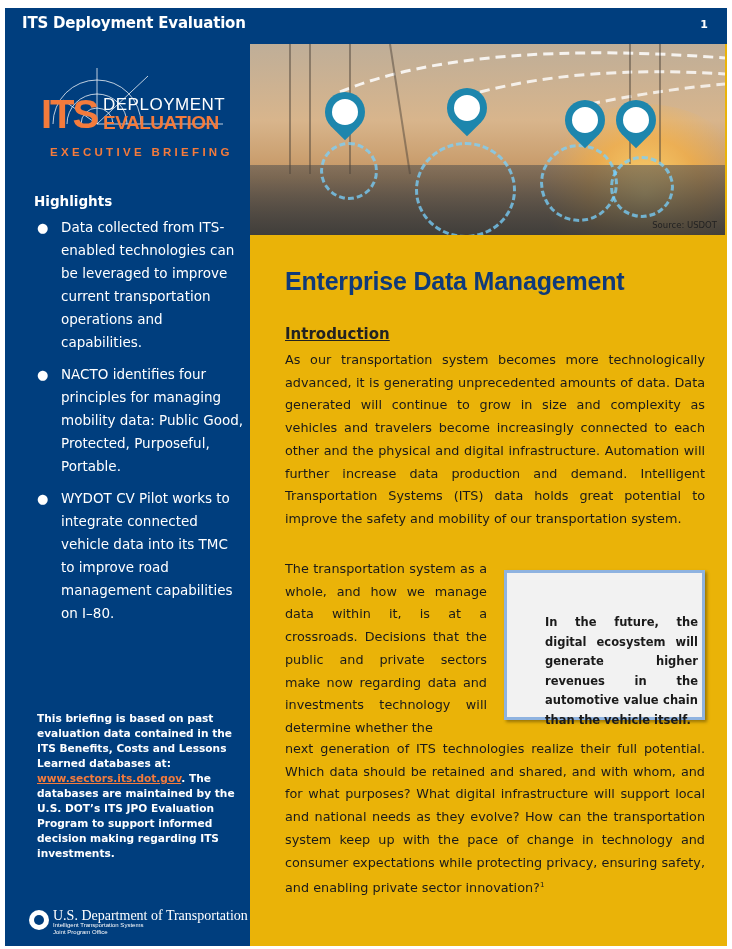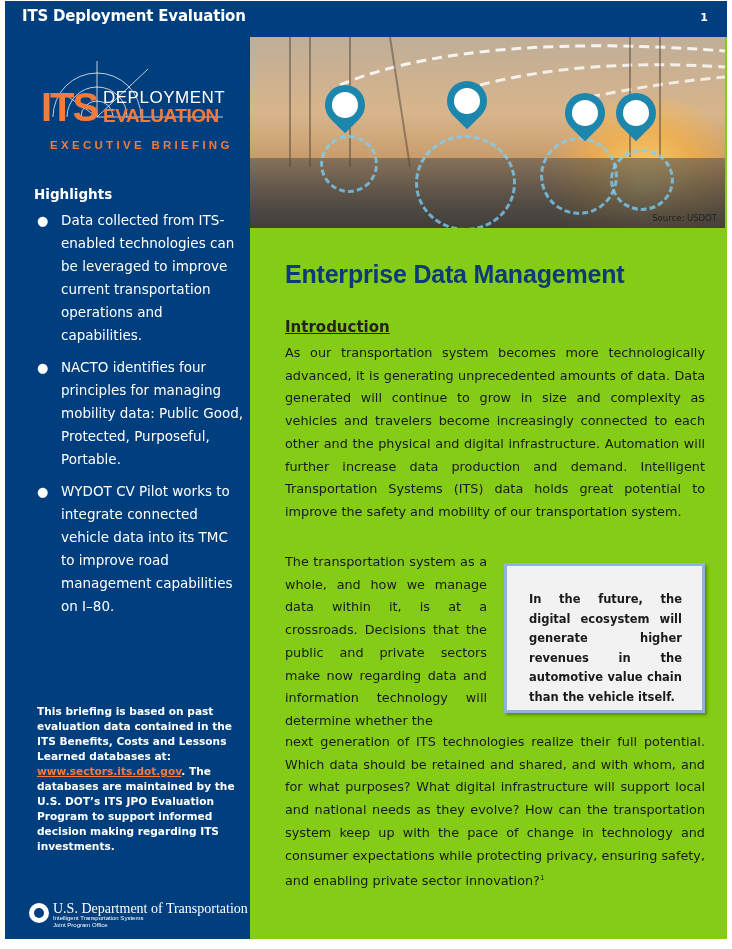--- a/index.html
+++ b/index.html
@@ -1,21 +1,21 @@
 <!DOCTYPE html>
 <html><head>
 <meta charset="utf-8">
 <style>
   html, body { margin: 0; padding: 0; }
   body {
     width: 732px; height: 949px; background: #ffffff;
     position: relative; overflow: hidden;
     font-family: "DejaVu Sans", sans-serif;
   }
-  .page { position: absolute; left: 5px; top: 1px; width: 722px; height: 938px; background: #84cc16; }
+  .page { position: absolute; left: 5px; top: 8px; width: 722px; height: 938px; background: #eab308; }
   .topbar {
     position: absolute; left: 0; top: 0; width: 722px; height: 36px;
     background: #003e7e; color: #fff;
   }
   .topbar .title { position: absolute; left: 17px; top: 6px; font-size: 15px; font-weight: bold; letter-spacing: -0.2px; }
   .topbar .pagenum { position: absolute; right: 19px; top: 10px; font-size: 11px; font-weight: bold; }
   .sidebar {
     position: absolute; left: 0; top: 36px; width: 245px; height: 902px;
     background: #003e7e; color: #fff;
   }
@@ -63,21 +63,21 @@
   .heading { position: absolute; left: 280px; top: 259px; font-family: "Liberation Sans", sans-serif; font-weight: bold; font-size: 25px; color: #0f3a7a; letter-spacing: -0.2px; }
   .intro-h { position: absolute; left: 280px; top: 317px; font-size: 15px; font-weight: bold; color: #222; text-decoration: underline; text-align: center; }
   .body { font-size: 12.8px; line-height: 22.7px; color: #1a1a1a; text-align: justify; }
   .p1 { position: absolute; left: 280px; top: 341px; width: 420px; }
   .p2a { position: absolute; left: 280px; top: 550px; width: 202px; }
   .p2b { position: absolute; left: 280px; top: 730px; width: 420px; }
   .callout {
     position: absolute; left: 499px; top: 562px; width: 195px; height: 144px;
     background: #f2f2f2; border: 3px solid #8fb3e0; box-shadow: 2px 2px 3px rgba(0,0,0,0.35);
   }
-  .callout p { margin: 0; position: absolute; left: 22px; top: 24px; width: 153px; font-size: 11.5px; line-height: 19.6px; font-weight: bold; color: #1a1a1a; text-align: justify; }
+  .callout p { margin: 16px; position: absolute; left: 22px; top: 24px; width: 153px; font-size: 11.5px; line-height: 19.6px; font-weight: bold; color: #1a1a1a; text-align: justify; }
   sup { font-size: 7px; }
 </style>
 </head>
 <body>
 
 <div class="page">
 
   <div class="topbar">
     <span class="title">ITS Deployment Evaluation</span>
     <span class="pagenum">1</span>
@@ -153,21 +153,21 @@
     <div class="pin" style="left:366px;top:56px">
         <div class="inner"></div>
       </div>
     <span class="credit">Source: USDOT</span>
   </div>
 
   <div class="heading">Enterprise Data Management</div>
   <div class="intro-h">Introduction</div>
 
   <div class="body p1">As our transportation system becomes more technologically advanced, it is generating unprecedented amounts of data. Data generated will continue to grow in size and complexity as vehicles and travelers become increasingly connected to each other and the physical and digital infrastructure. Automation will further increase data production and demand. Intelligent Transportation Systems (ITS) data holds great potential to improve the safety and mobility of our transportation system.</div>
-  <div class="body p2a">The transportation system as a whole, and how we manage data within it, is at a crossroads. Decisions that the public and private sectors make now regarding data and information technology will determine whether the</div>
+  <div class="body p2a">The transportation system as a whole, and how we manage data within it, is at a crossroads. Decisions that the public and private sectors make now regarding data and investments technology will determine whether the</div>
 
   <div class="callout">
     <p>In the future, the digital ecosystem will generate higher revenues in the automotive value chain than the vehicle itself.</p>
   </div>
 
   <div class="body p2b"><span>next generation of ITS technologies realize their full potential. Which data should be retained and shared, and with whom, and for what purposes? What digital infrastructure will support local and national needs as they evolve? How can the transportation system keep up with the pace of change in technology and consumer expectations while protecting privacy, ensuring safety, and enabling private sector innovation?</span><sup>1</sup></div>
 
 </div>
 
 </body></html>

